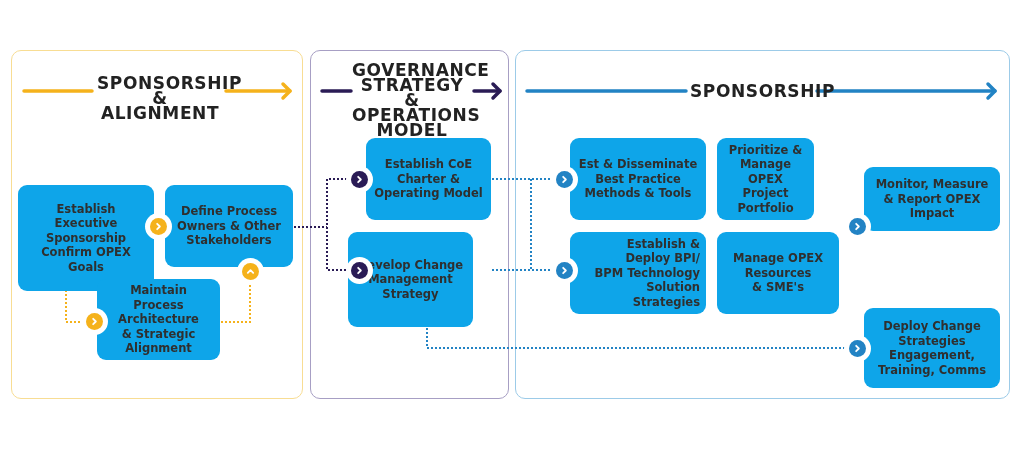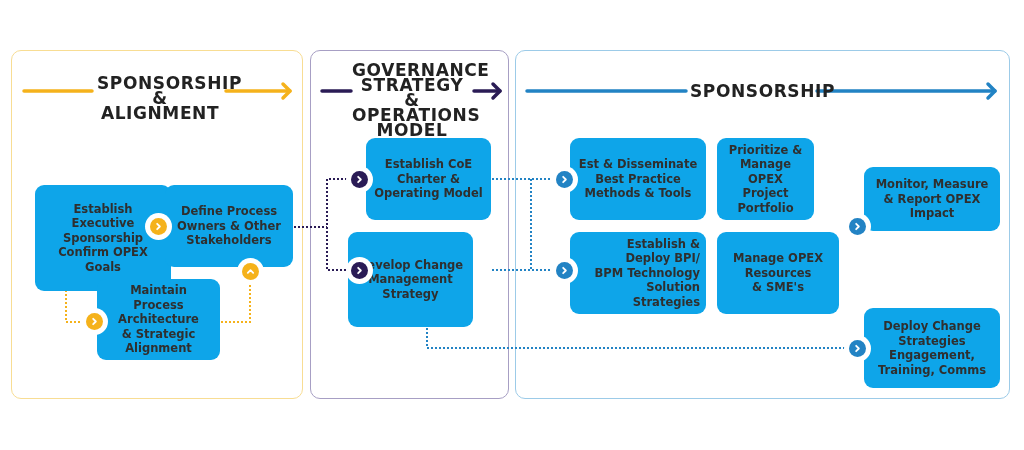--- a/index.html
+++ b/index.html
@@ -73,21 +73,21 @@
 </svg>
 
 <div class="ptitle" style="left:97px; top:76px; width:126px;">SPONSORSHIP
 &amp; ALIGNMENT</div>
 <div class="ptitle" style="left:352px; top:63px; width:120px;">GOVERNANCE
 STRATEGY &amp;
 OPERATIONS
 MODEL</div>
 <div class="ptitle" style="left:690px; top:84px; width:124px;">SPONSORSHIP</div>
 
-<div class="node" style="left:35px; top:185px; width:136px; height:106px;">Establish Executive
+<div class="node" style="left:18px; top:185px; width:136px; height:106px;">Establish Executive
 Sponsorship
 Confirm OPEX
 Goals</div>
 <div class="node" style="left:165px; top:185px; width:128px; height:82px;">Define Process
 Owners &amp; Other
 Stakeholders</div>
 <div class="node" style="left:97px; top:279px; width:123px; height:81px;">Maintain Process
 Architecture
 &amp; Strategic
 Alignment</div>

